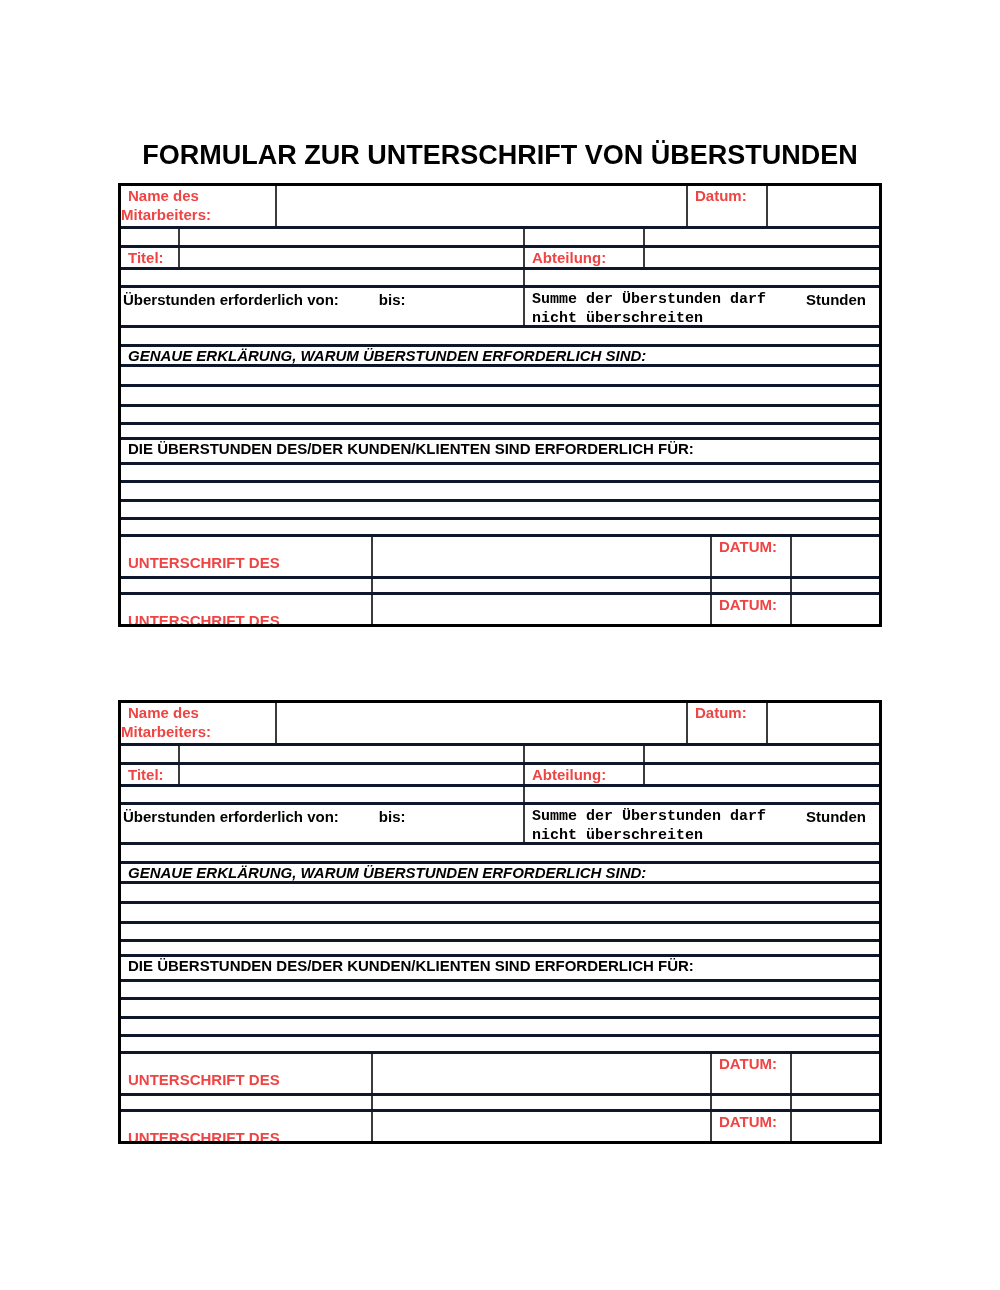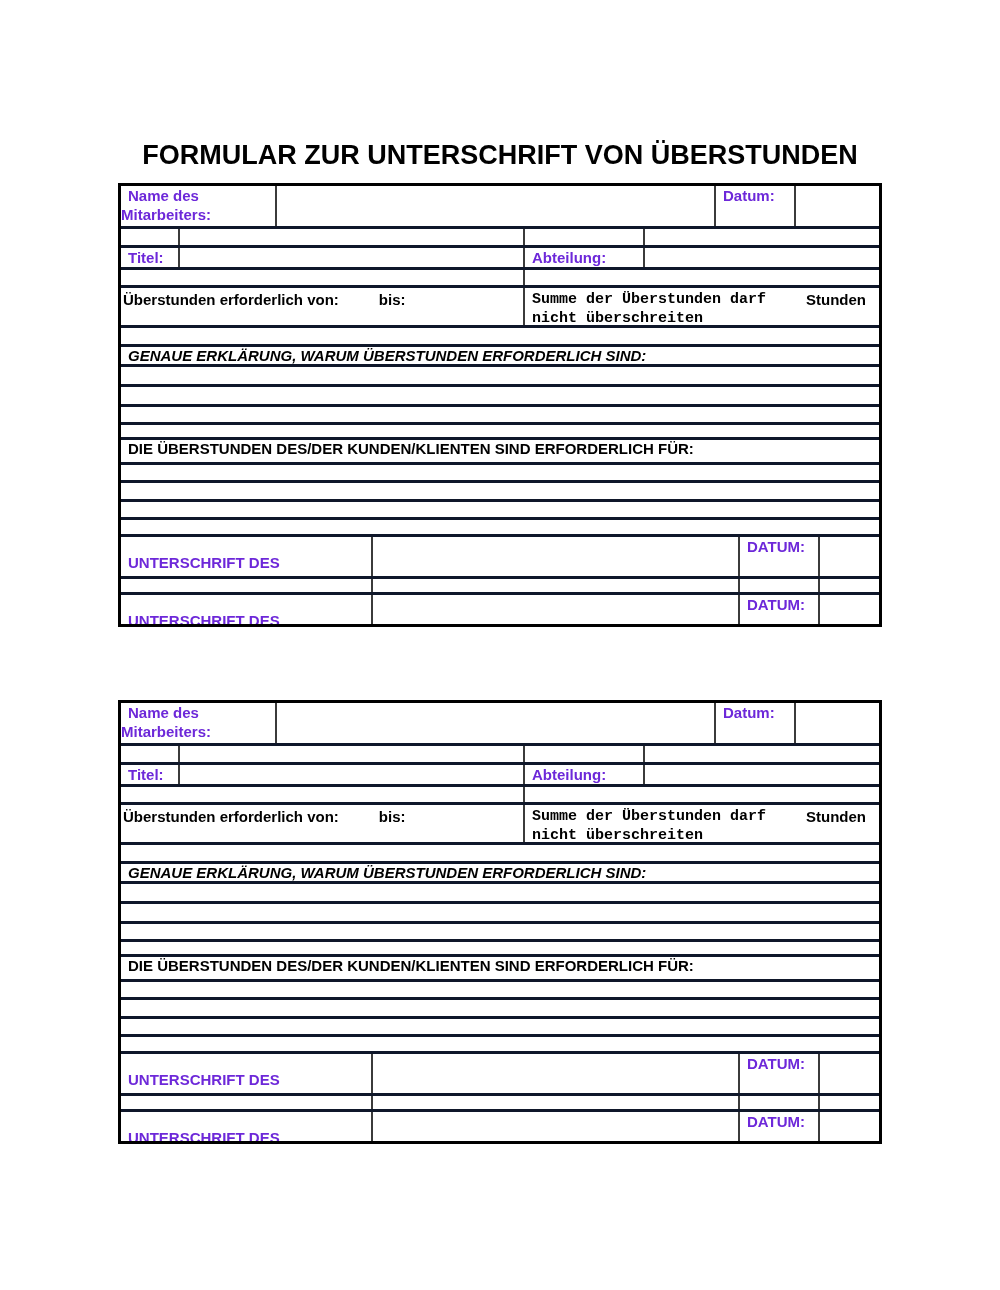--- a/index.html
+++ b/index.html
@@ -68,35 +68,35 @@
   .r14 { height: 19px; }
   .r15 { height: 18px; }
   .r16 { height: 17px; }
   .r17 { height: 42px; }
   .r18 { height: 16px; }
   .r19 { height: 32px; }
 
   
   .w154 { width: 154px; flex: 0 0 154px; }
   .w411 { width: 411px; flex: 0 0 411px; }
-  .w80  { width: 80px;  flex: 0 0 80px; margin-left: 28px;  }
+  .w80  { width: 80px;  flex: 0 0 80px;  }
   .w57  { width: 57px;  flex: 0 0 57px;  }
   .w345 { width: 345px; flex: 0 0 345px; }
   .w120 { width: 120px; flex: 0 0 120px; }
   .w402 { width: 402px; flex: 0 0 402px; }
   .w250 { width: 250px; flex: 0 0 250px; margin-top: 16px; }
   .w339 { width: 339px; flex: 0 0 339px; }
   .wfill { flex: 1 1 auto; }
 
   .lbl {
     font-size: 15px;
     font-weight: bold;
     line-height: 19px;
     padding: 2px 7px;
-    color: #6d28d9;
+    color: #ef4444;
     white-space: normal;
   }
   .hdr {
     font-size: 15px;
     font-weight: bold;
     line-height: 18px;
     padding: 2px 7px;
     white-space: nowrap;
   }
   .inline-lbls { display: block; padding: 2px 2px; font-size: 15px; font-weight: bold; line-height: 19px; }

